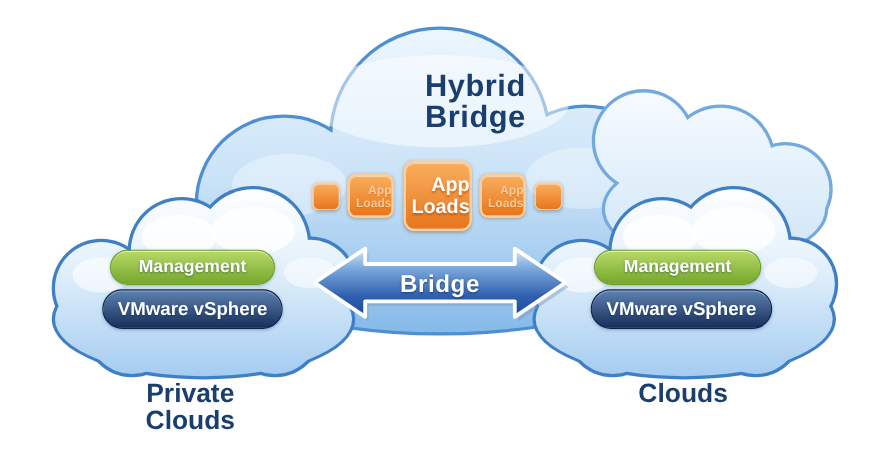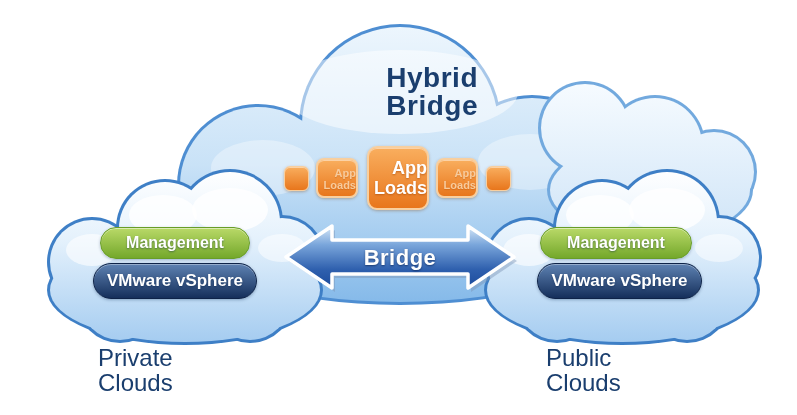--- a/index.html
+++ b/index.html
@@ -7,21 +7,21 @@
     position:relative;width:797px;height:415px;overflow:hidden;background:#ffffff;
     font-family:"Liberation Sans",sans-serif;
   }
   #cloud-svg{position:absolute;left:0;top:0;}
   .overlay{position:absolute;}
   .hybrid-title{
     left:313px;top:64px;width:165px;text-align:right;
     font-size:28px;font-weight:bold;color:#1a3e6e;line-height:28px;letter-spacing:0.5px;
   }
   .caption{
-    width:150px;text-align:left;font-size:24px;font-weight:normal;
+    width:150px;text-align:center;font-size:24px;font-weight:bold;
     color:#1a3e6e;line-height:25px;
   }
   .caption.private{left:98px;top:345px;}
   .caption.public{left:546px;top:345px;}
   .pill{
     position:absolute;display:flex;align-items:center;justify-content:center;
     color:#ffffff;font-weight:bold;border-radius:999px;
     text-shadow:0 1px 2px rgba(0,30,70,0.45);
   }
   .pill.green{
@@ -229,17 +229,16 @@
   </div>
   <div class="pill navy vs-right">
     <span>VMware vSphere</span>
   </div>
 
   <div class="overlay caption private">
     <div>Private</div>
     <div>Clouds</div>
   </div>
   <div class="overlay caption public">
-    <div>Public</div>
     <div>Clouds</div>
   </div>
 
 </div>
 
 </body></html>

